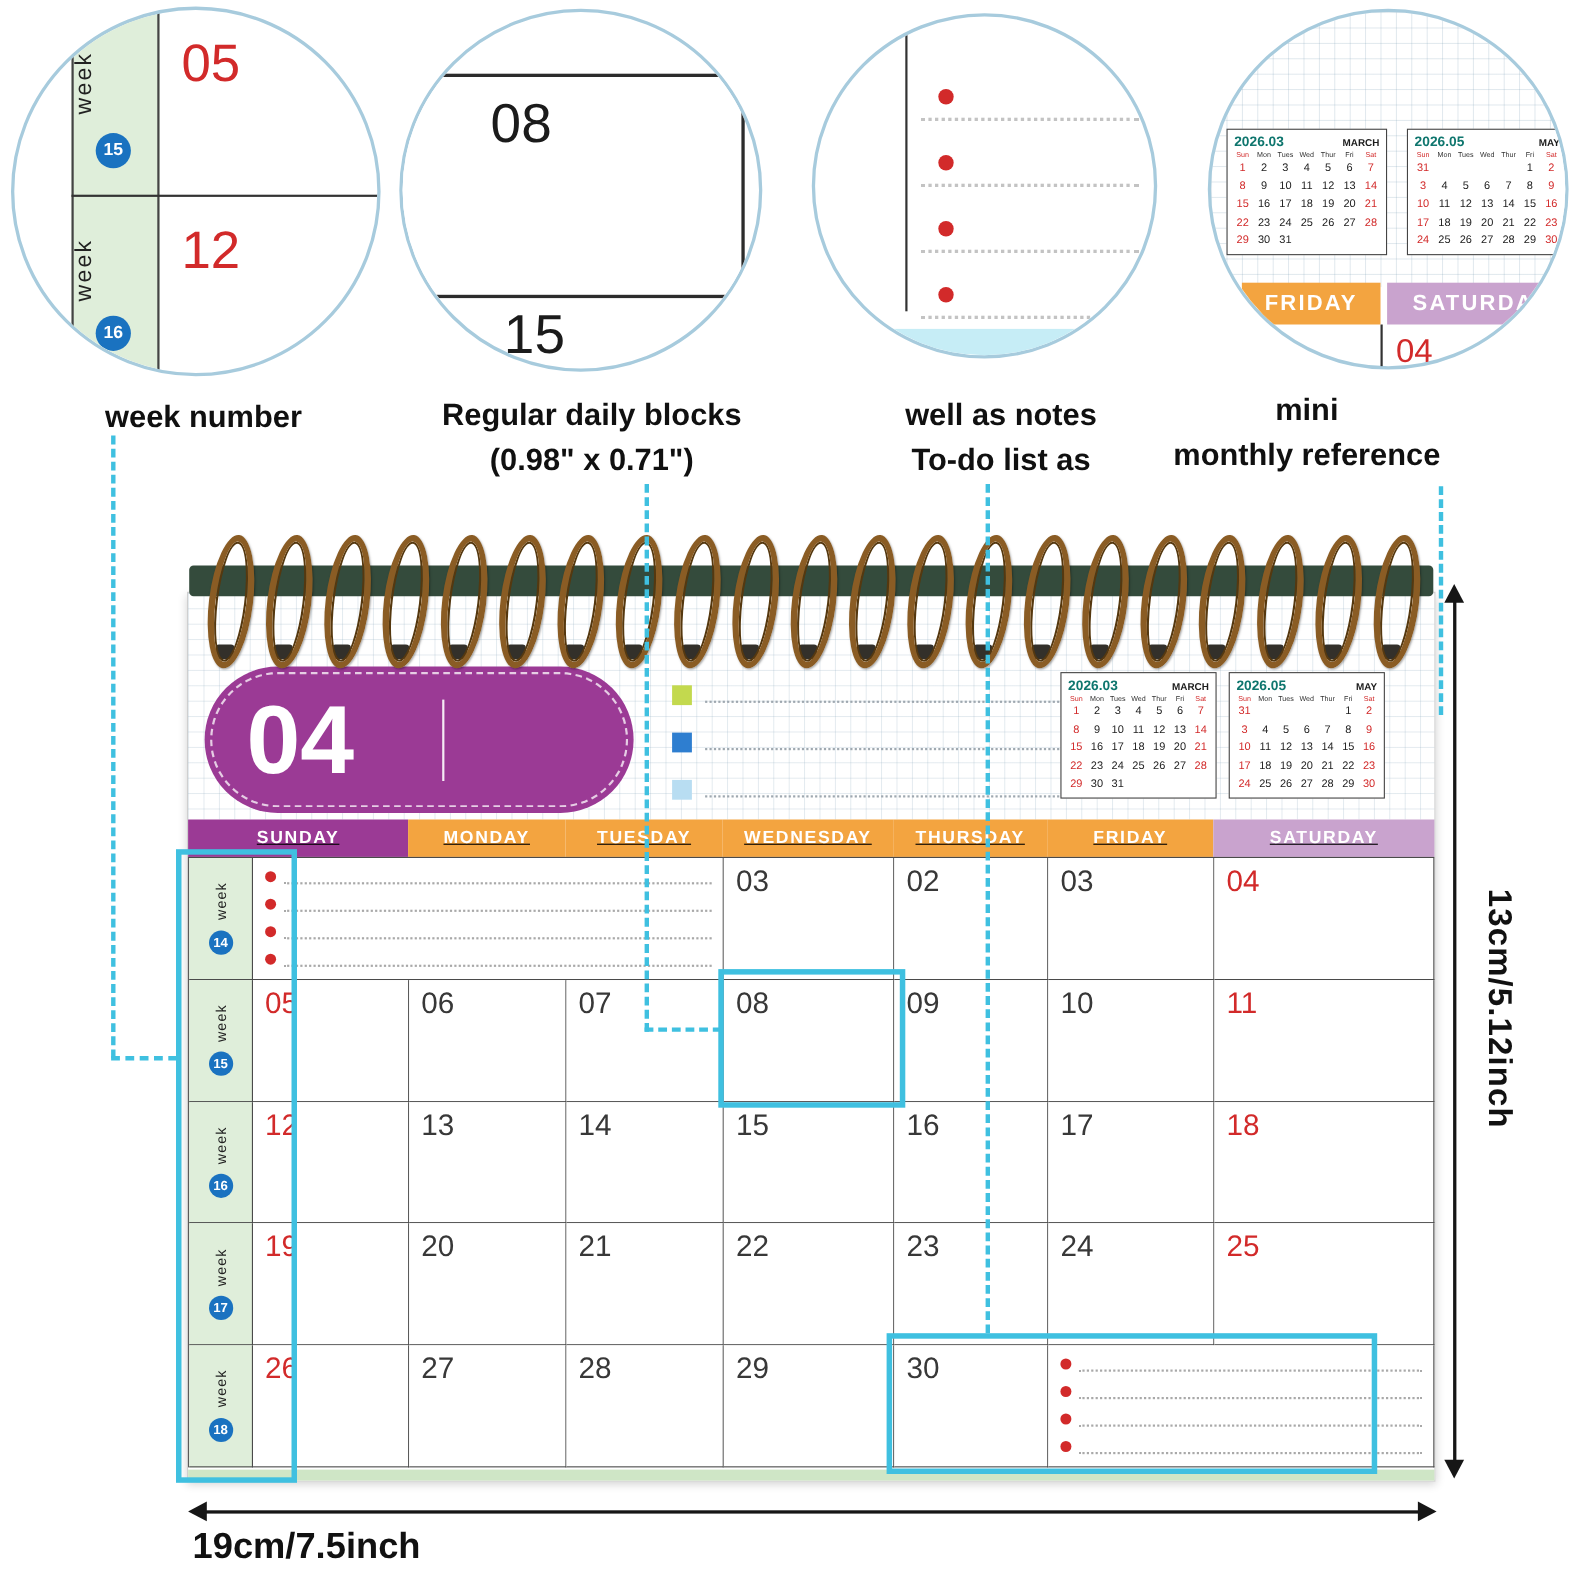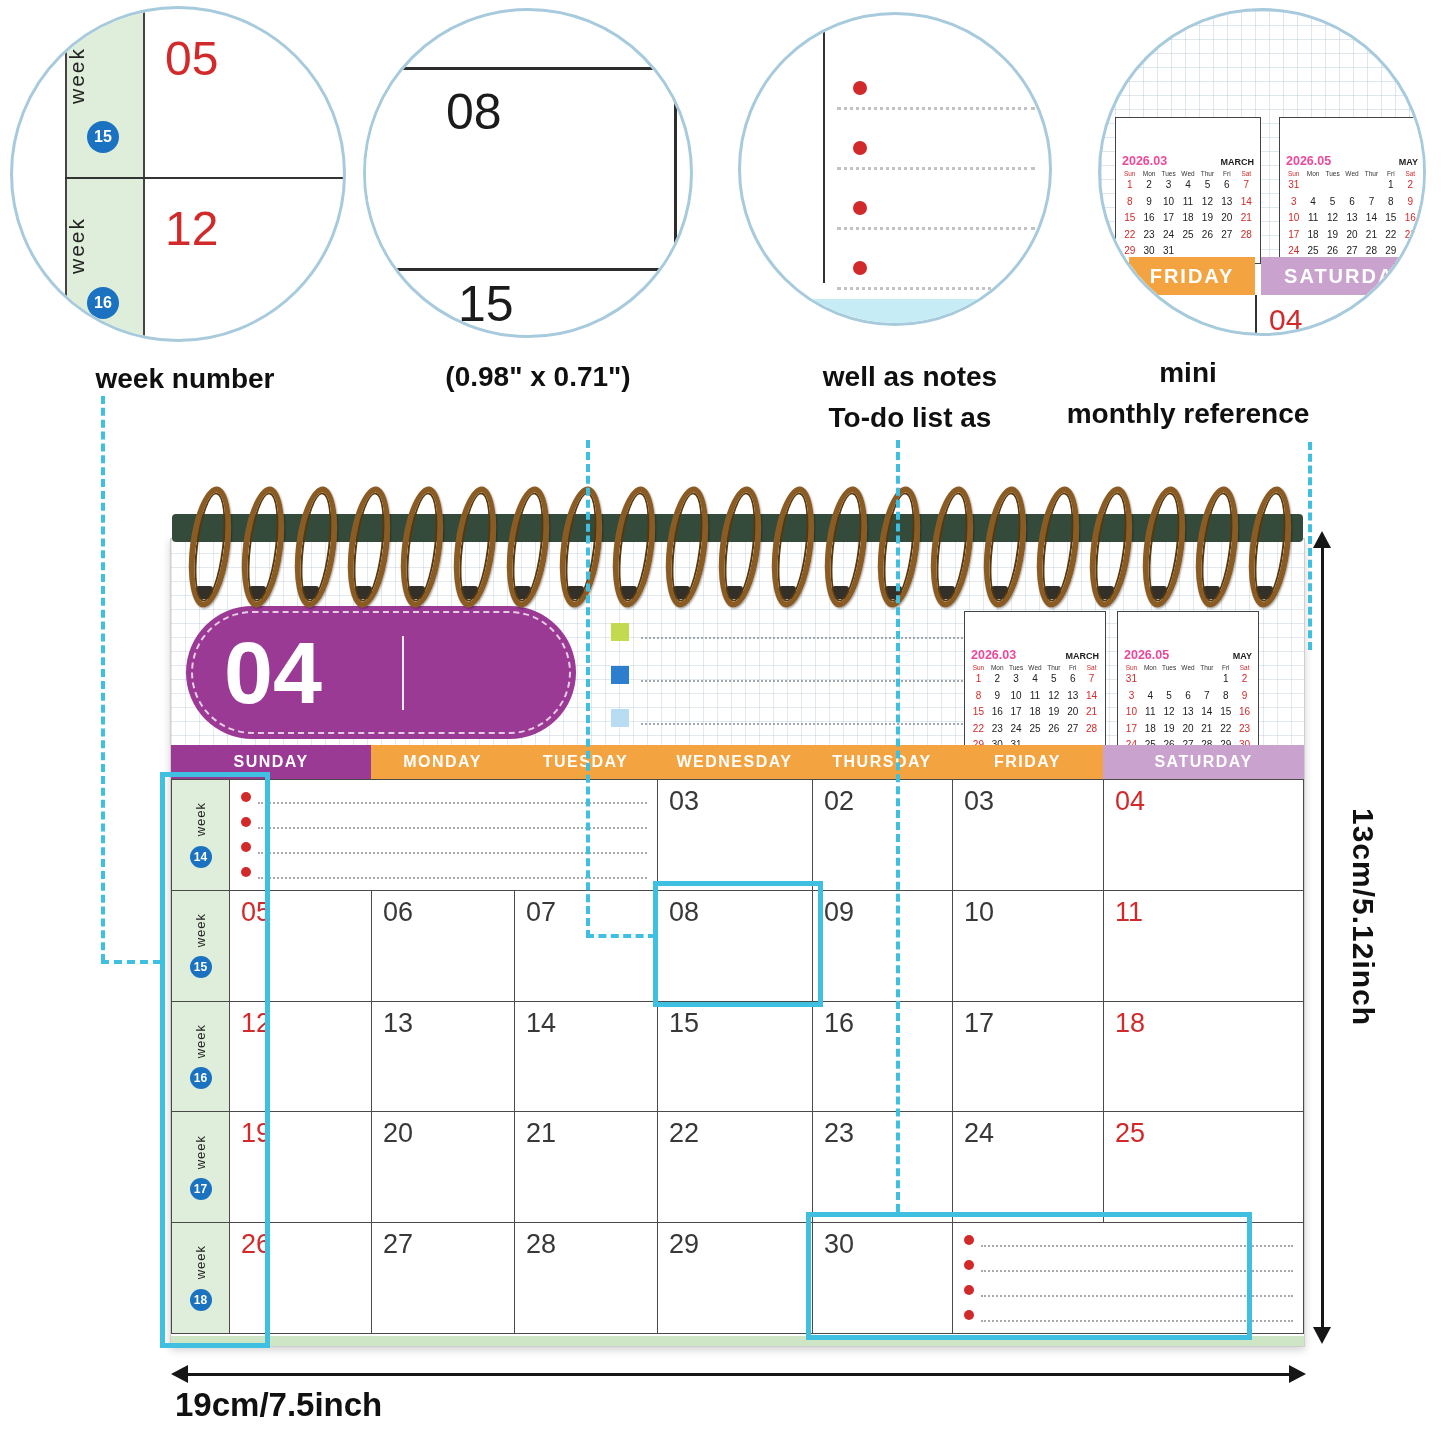--- a/index.html
+++ b/index.html
@@ -94,27 +94,27 @@
   .badge-month{font-size:31px;font-weight:bold;line-height:40px;}
 
   .todo-strip{position:absolute;left:440px;top:78px;width:352px;height:132px;}
   .todo-square{position:absolute;left:0;width:18px;height:18px;}
   .todo-line-strip{position:absolute;left:30px;right:0;border-top:2px dotted #9fa8b0;}
 
   .minical{position:absolute;width:142px;background:#fff;border:1px solid #444;padding:4px 4px 3px;box-sizing:border-box;}
   .pm-march{left:793px;top:72px;}
   .pm-may{left:946px;top:72px;}
   .mini-head{display:flex;justify-content:space-between;align-items:baseline;padding:0 2px;}
-  .mini-title-left{font-size:12.5px;font-weight:bold;color:#ec4899;margin-top:32px;}
+  .mini-title-left{font-size:12.5px;font-weight:bold;color:#0f766e;}
   .mini-title-right{font-size:9px;font-weight:bold;color:#1c1c1c;}
   .mini-days{display:grid;grid-template-columns:repeat(7,1fr);font-size:6.5px;color:#333;text-align:center;margin-top:2px;}
   .mini-grid{display:grid;grid-template-columns:repeat(7,1fr);font-size:10px;line-height:16.5px;text-align:center;color:#222;}
   .minical .wk{color:#d22a2a;}
 
-  .day-header{position:absolute;left:0;top:206px;width:100%;height:34px;display:grid;grid-template-columns:200px 143px 143px 155px 140px 151px 1fr;}
+  .day-header{position:absolute;left:0;top:206px;width:100%;height:34px;display:grid;grid-template-columns:200px 143px 143px 155px 140px 151px 1fr;text-decoration:underline;}
   .dh-cell{color:#fff;font-size:16px;font-weight:bold;letter-spacing:1.5px;text-align:center;line-height:34px;}
   .dh-purple{background:var(--purple);}
   .dh-orange{background:var(--orange);}
   .dh-lavender{background:var(--lavender);}
 
   .weeks{position:absolute;left:0;top:240px;width:100%;height:555px;display:grid;grid-template-columns:58px 142px 143px 143px 155px 140px 151px 1fr;grid-template-rows:repeat(5,1fr);border-left:1px solid #4a4a4a;border-top:1px solid #4a4a4a;box-sizing:border-box;}
   .week-cell{background:var(--weekgreen);border-right:1px solid #4a4a4a;border-bottom:1px solid #4a4a4a;display:flex;flex-direction:column;align-items:center;justify-content:center;gap:9px;}
   .week-text{writing-mode:vertical-rl;transform:rotate(180deg);font-size:13px;color:#222;letter-spacing:1px;}
   .week-num{width:22px;height:22px;border-radius:50%;background:var(--circleblue);color:#fff;font-size:12px;font-weight:bold;line-height:22px;text-align:center;}
   .day-cell{position:relative;background:#fff;border-right:1px solid #4a4a4a;border-bottom:1px solid #4a4a4a;}
@@ -279,20 +279,21 @@
     <div class="z4-friday">FRIDAY</div>
     <div class="z4-saturday">SATURDAY</div>
     <div class="z4-vline"></div>
     <div class="z4-date">04</div>
   </div>
 
   <div class="callout-label cl1">
       <div class="label-line">week number</div>
     </div>
   <div class="callout-label cl2">
+      <div class="label-line">Regular daily blocks</div>
       <div class="label-line">(0.98" x 0.71")</div>
     </div>
   <div class="callout-label cl3">
       <div class="label-line">well as notes</div>
       <div class="label-line">To-do list as</div>
     </div>
   <div class="callout-label cl4">
       <div class="label-line">mini</div>
       <div class="label-line">monthly reference</div>
     </div>

